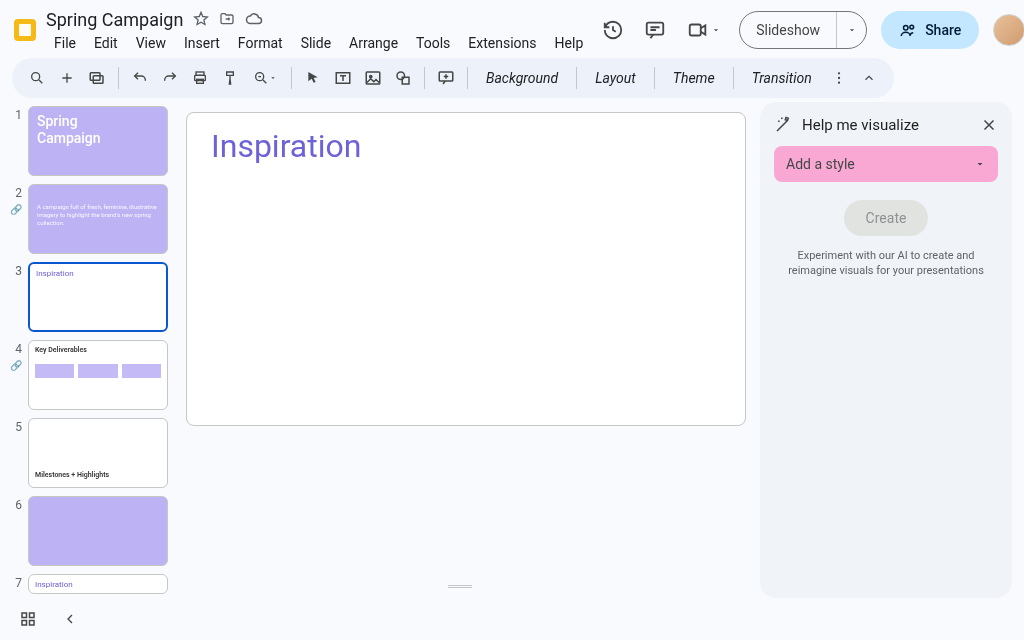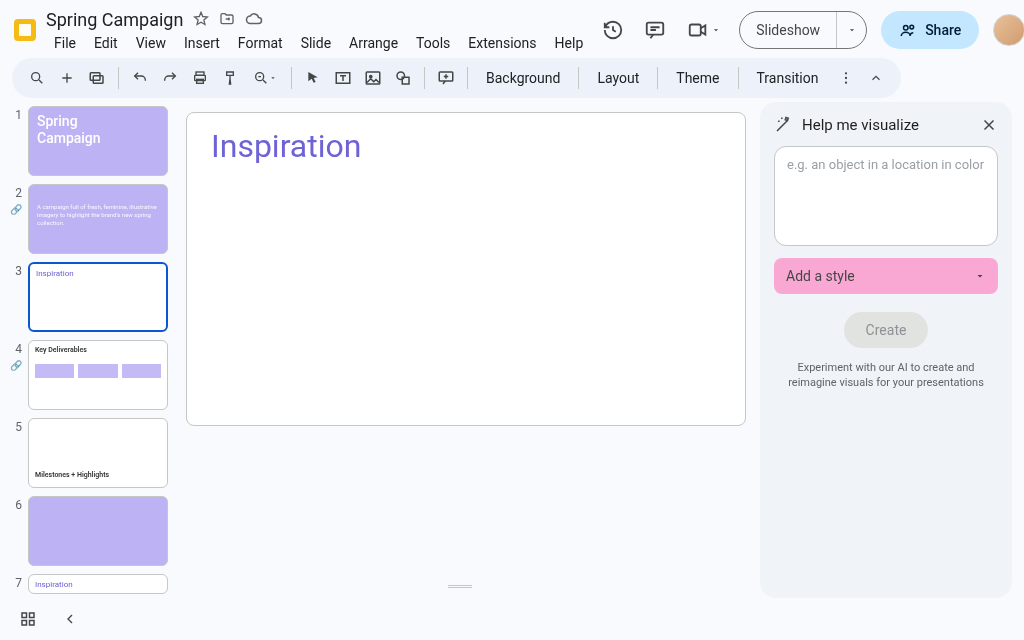--- a/index.html
+++ b/index.html
@@ -12,21 +12,21 @@
   .title-ic { color:#5f6368; }
   .menu-row { display:flex; gap:2px; font-size:14px; color:#202124; margin-top:2px; }
   .menu-row span { padding:2px 8px; border-radius:4px; cursor:pointer; }
   .header-right { margin-left:auto; display:flex; align-items:center; gap:14px; }
   .hicon { color:#444746; display:flex; align-items:center; justify-content:center; width:28px; height:28px; }
   .slideshow { display:flex; align-items:center; border:1px solid #747775; border-radius:20px; height:38px; overflow:hidden; }
   .slideshow .lbl { padding:0 16px; font-size:14px; color:#444746; }
   .slideshow .dd { border-left:1px solid #c4c7c5; width:30px; height:100%; display:flex; align-items:center; justify-content:center; color:#444746; }
   .share { display:flex; align-items:center; gap:8px; background:#c2e7ff; border-radius:20px; height:38px; padding:12px 18px; font-size:14px; color:#001d35; font-weight:500; }
   .avatar { width:32px; height:32px; border-radius:50%; background:linear-gradient(135deg,#e8c19a,#d19b6f); border:1px solid #d0d4d9;}
-  .toolbar { display:flex; align-items:center; background:#edf2fa; height:40px; border-radius:24px; margin:4px 12px 0 12px; padding:0 12px; gap:4px; }
+  .toolbar { display:flex; align-items:center; background:#edf2fa; height:40px; border-radius:24px; margin:4px 12px 0 12px; padding:0 12px; gap:4px;font-style:italic; }
   .sep { width:1px; height:22px; background:#c4c7c5; margin:0 4px; }
   .tb { width:26px; height:26px; display:flex; align-items:center; justify-content:center; color:#444746; border-radius:4px; }
   .tb.txt { width:auto; padding:0 10px; font-size:14px; color:#202124; }
   .toolbar .right { margin-left:auto; display:flex; align-items:center; gap:4px; }
   .main { display:flex; height:calc(640px - 54px - 40px - 42px - 4px); }
   .filmstrip { width:180px; padding:8px 12px 0 10px; overflow:hidden; }
   .thumb-row { display:flex; gap:6px; margin-bottom:8px; }
   .idx { width:12px; font-size:12px; color:#5f6368; text-align:right; padding-top:2px; }
   .thumb { flex:1; height:70px; border:1px solid #c4c7c5; border-radius:6px; background:#fff; position:relative; overflow:hidden; }
   .thumb.sel { border:2px solid #0b57d0; }
@@ -327,21 +327,20 @@
             <path d="M4 20L18 6m0 0l-3-1 1-3 3 1-1 3zM6 8l1-2M10 4l1-2"></path>
           </svg>
         </span>
       <span class="sp-title">Help me visualize</span>
       <span class="sp-close">
           <svg width="18" height="18" viewBox="0 0 24 24" stroke="#444746" stroke-width="2">
             <path d="M6 6l12 12M18 6L6 18"></path>
           </svg>
         </span>
     </div>
-    <div class="sp-input">e.g. an object in a location in color</div>
     <div class="sp-style">
       <span>Add a style</span>
       <span class="chev">
           <svg width="12" height="12" viewBox="0 0 24 24" fill="#444746">
             <path d="M7 10l5 5 5-5z"></path>
           </svg>
         </span>
     </div>
     <div class="sp-create">Create</div>
     <div class="sp-hint">Experiment with our AI to create and reimagine visuals for your presentations</div>

